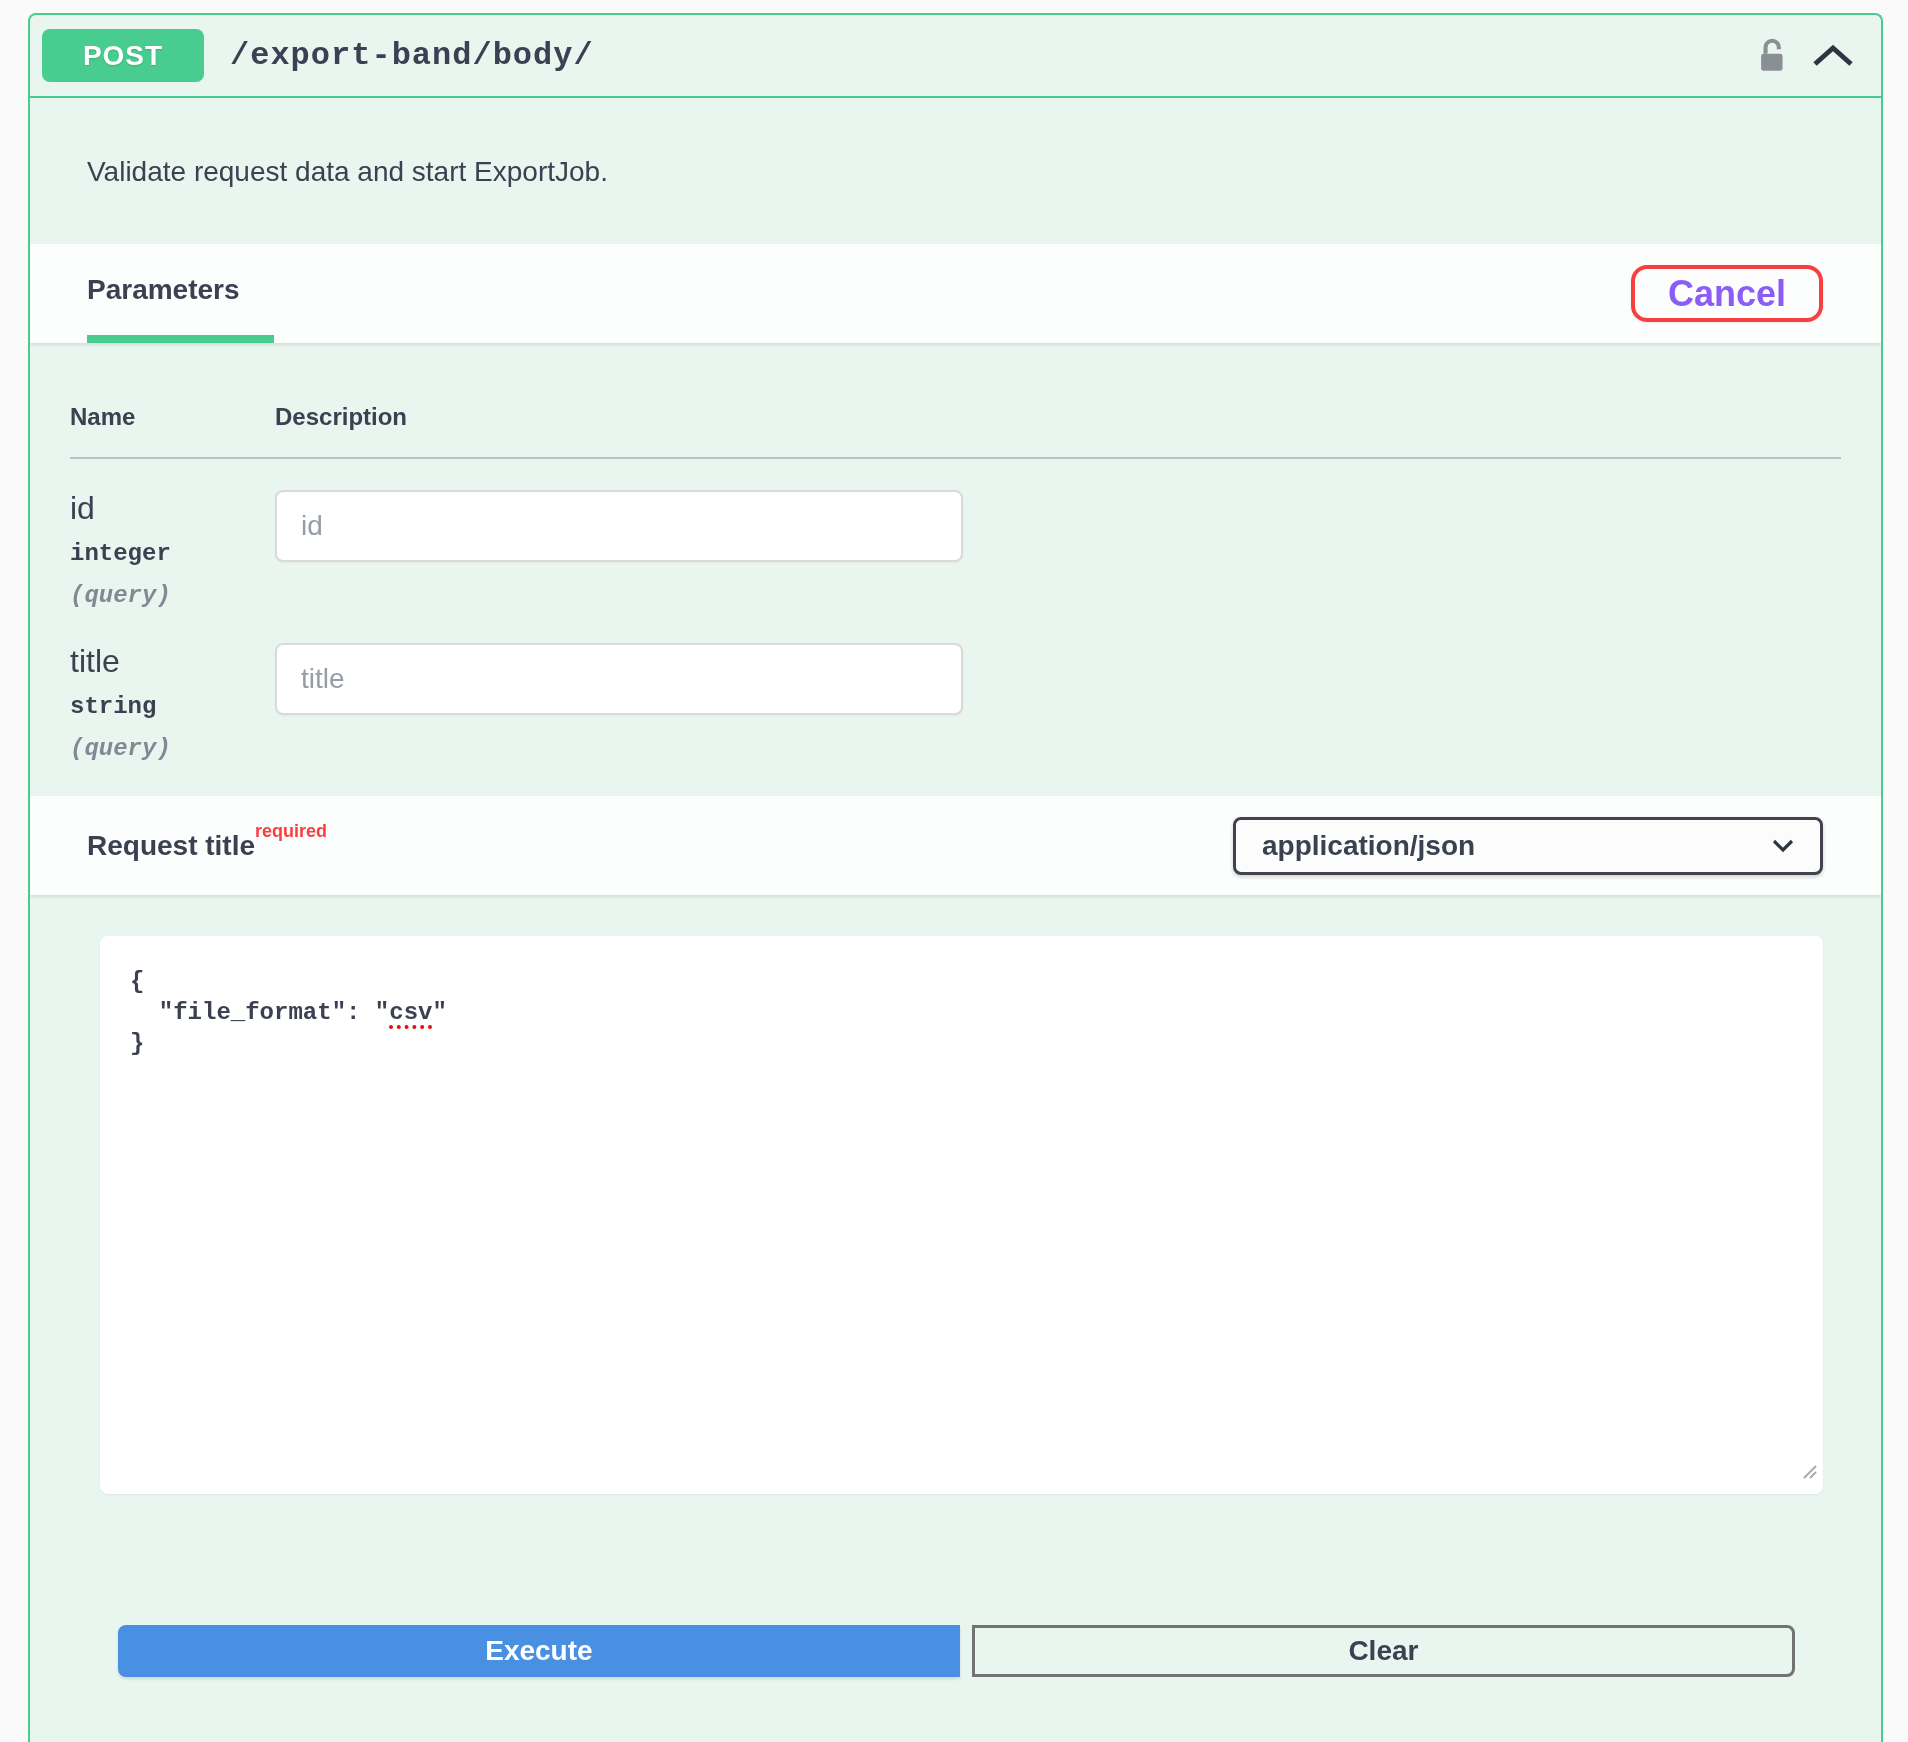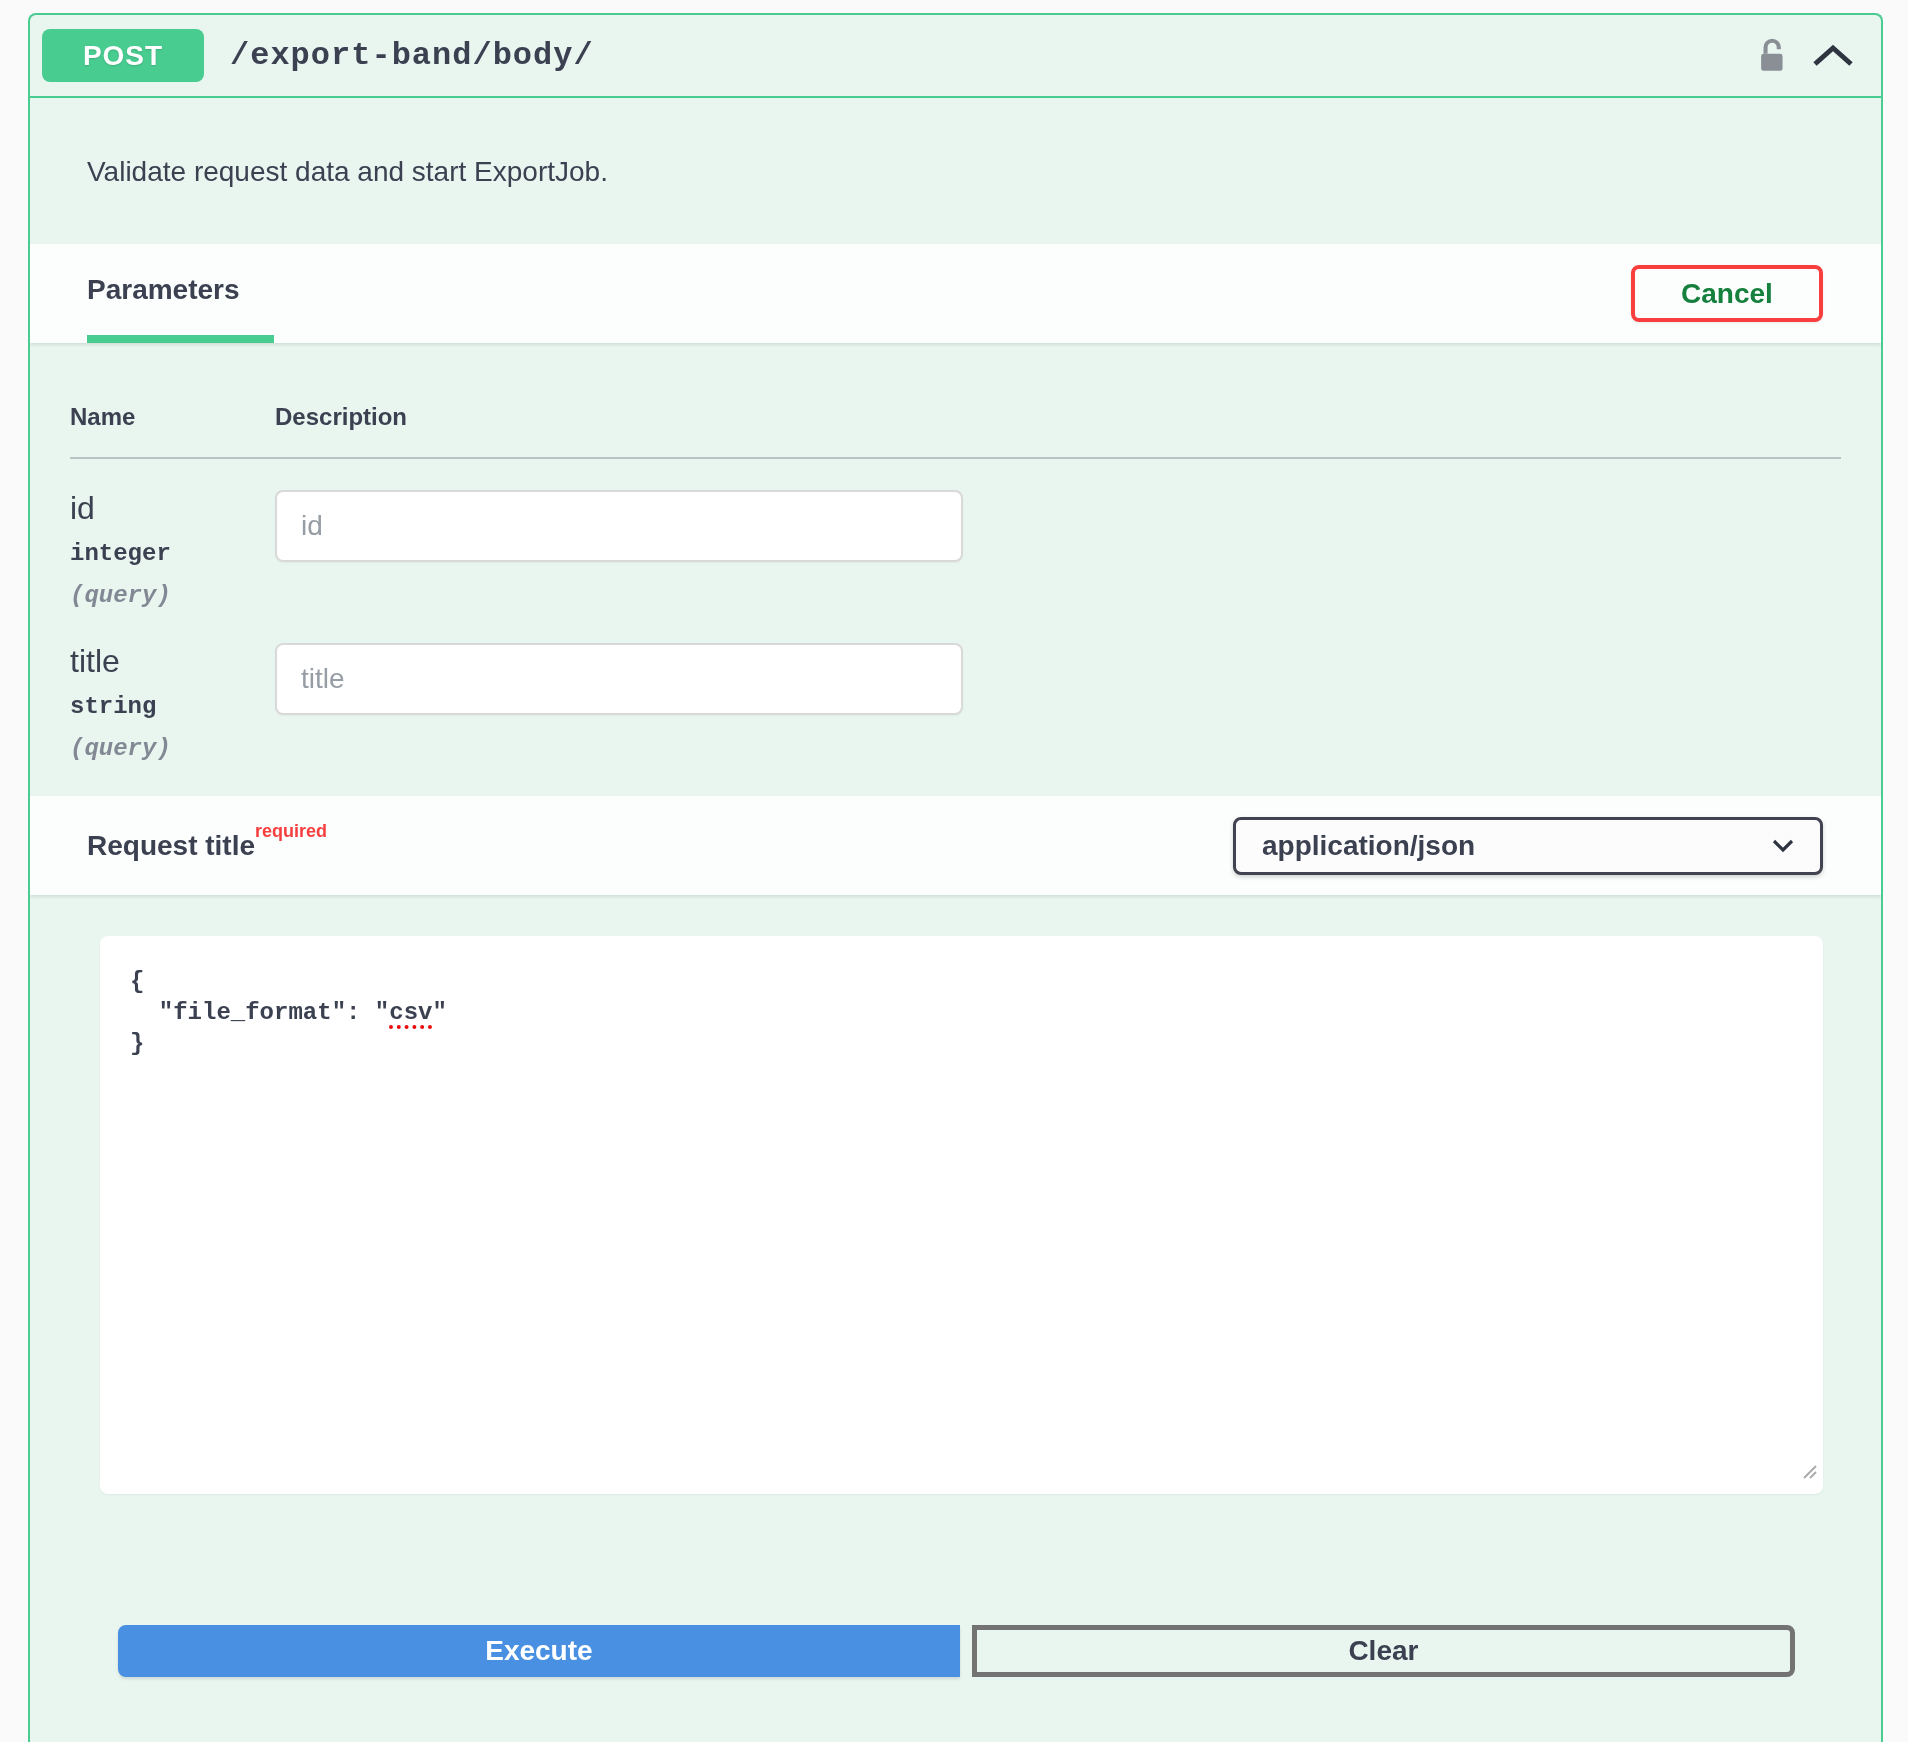--- a/index.html
+++ b/index.html
@@ -58,22 +58,22 @@
     align-self:stretch;
     display:flex; align-items:center;
     border-bottom:8px solid #49cc90;
     padding-right:34px;
     font-size:28px; font-weight:700; color:#3b4151;
   }
   .cancel-btn {
     margin-left:auto;
     width:192px; height:57px;
     background:transparent;
-    border:4px solid #f93e3e; border-radius:8px;
-    color:#15803d; font-size:28px; font-weight:700;
+    border:4px solid #f93e3e; border-radius:16px;
+    color:#8b5cf6; font-size:36px; font-weight:700;
     font-family:"Liberation Sans", sans-serif;
     cursor:pointer;
     box-shadow:0 1px 3px rgba(0,0,0,.08);
   }
 
   
   .params-area { padding:60px 40px 0; }
   .table-head { display:flex; font-size:24px; font-weight:700; color:#3b4151; }
   .col-name { width:205px; flex:0 0 auto; }
   .table-divider { margin-top:26px; border-bottom:2px solid rgba(59,65,81,.28); }
@@ -147,21 +147,21 @@
     background:#4990e2; color:#fff;
     border:none; border-radius:8px 0 0 8px;
     font-family:"Liberation Sans", sans-serif;
     font-size:28px; font-weight:700;
     cursor:pointer;
     box-shadow:0 2px 3px rgba(0,0,0,.12);
   }
   .clear-btn {
     flex:1;
     background:transparent; color:#3b4151;
-    border:5px solid #737373; border-radius:0 8px 8px 0;
+    border:3px solid #737373; border-radius:0 8px 8px 0;
     font-family:"Liberation Sans", sans-serif;
     font-size:28px; font-weight:700;
     cursor:pointer;
     margin-left:12px;
   }
 </style>
 </head>
 <body>
 
 <section class="opblock">

